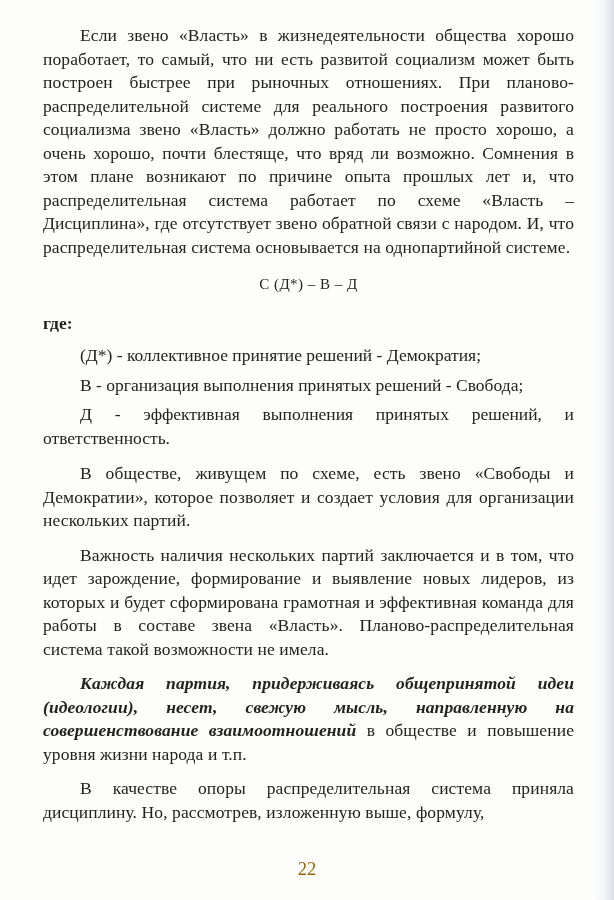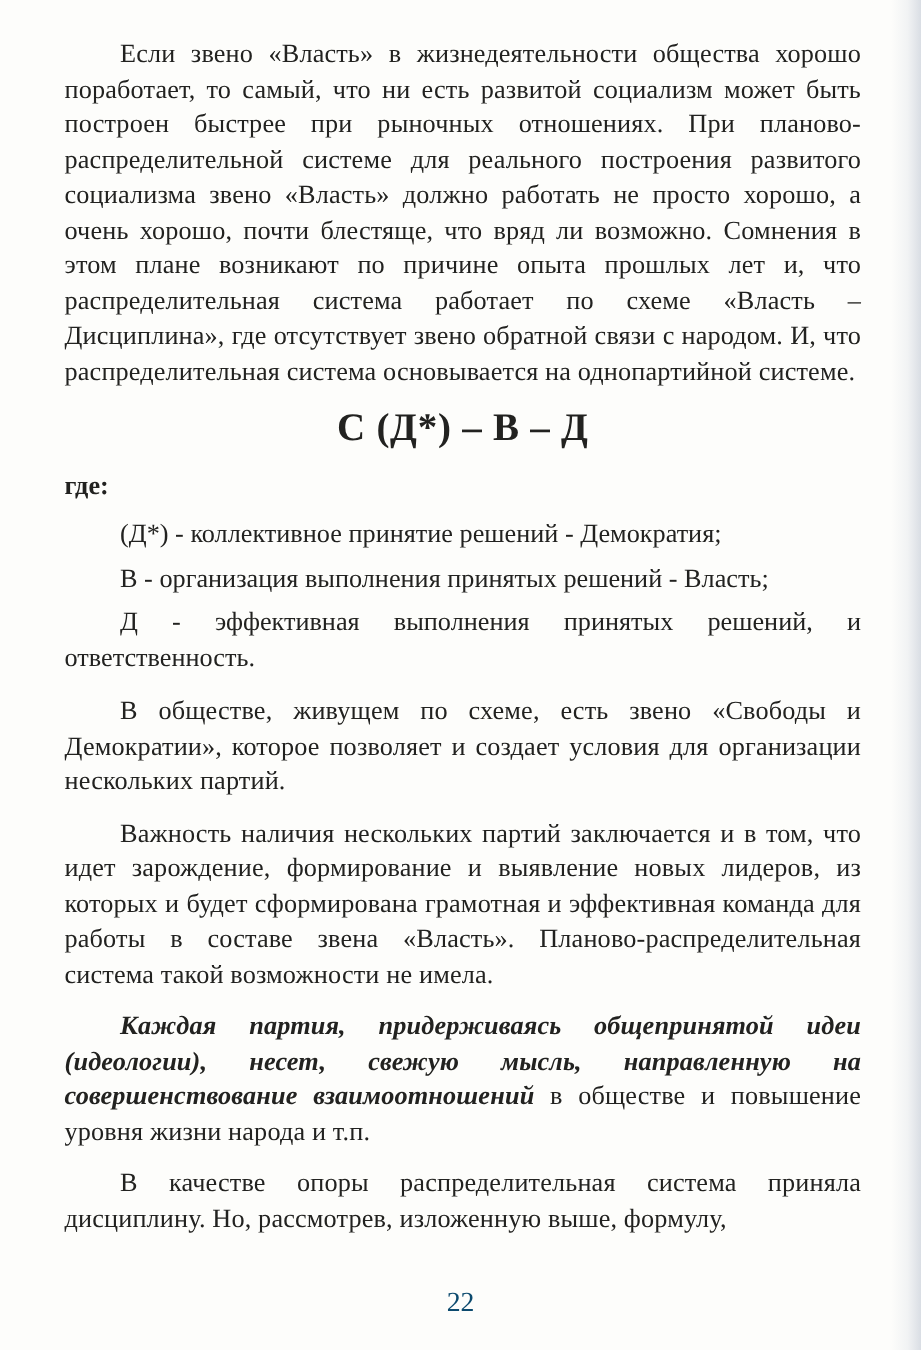--- a/index.html
+++ b/index.html
@@ -36,22 +36,22 @@
   .para {
     font-size: 17.5px;
     line-height: 23.5px;
     text-align: justify;
     text-indent: 37px;
     margin: 0 0 11px 0;
     letter-spacing: 0.1px;
   }
   .para.no-gap { margin-bottom: 0; }
   .formula {
-    font-size: 26px;
-    font-weight: bold;
+    font-size: 15px;
+    font-weight: normal;
     text-align: center;
     letter-spacing: 0.5px;
     margin: 14px 0 15px 0;
     line-height: 23.5px;
   }
   .where-label {
     font-size: 17.5px;
     line-height: 23.5px;
     text-indent: 0;
     margin: 0 0 9px 0;
@@ -65,41 +65,41 @@
     margin: 0 0 6px 0;
   }
   .definition.last { margin-bottom: 12px; }
   .emphasis {
     font-weight: bold;
     font-style: italic;
   }
   .page-number {
     margin: auto auto 20px auto;
     font-size: 18.5px;
-    color: #0c4a6e;
+    color: #a16207;
     text-align: center;
     flex: 0 0 auto;
   }
 </style>
 </head>
 <body>
 
 <div class="page">
   <div class="content">
 
     <p class="para">Если звено «Власть» в жизнедеятельности общества хорошо поработает, то самый, что ни есть развитой социализм может быть построен быстрее при рыночных отношениях. При планово-распределительной системе для реального построения развитого социализма звено «Власть» должно работать не просто хорошо, а очень хорошо, почти блестяще, что вряд ли возможно. Сомнения в этом плане возникают по причине опыта прошлых лет и, что распределительная система работает по схеме «Власть – Дисциплина», где отсутствует звено обратной связи с народом. И, что распределительная система основывается на однопартийной системе.</p>
 
     <div class="formula">С (Д*) – В – Д</div>
 
     <p class="where-label">где:</p>
 
 
     <p class="definition">(Д*) - коллективное принятие решений - Демократия;</p>
 
-    <p class="definition">В - организация выполнения принятых решений - Власть;</p>
+    <p class="definition">В - организация выполнения принятых решений - Свобода;</p>
 
     <p class="definition last">Д - эффективная выполнения принятых решений, и ответственность.</p>
 
     <p class="para">В обществе, живущем по схеме, есть звено «Свободы и Демократии», которое позволяет и создает условия для организации нескольких партий.</p>
 
     <p class="para">Важность наличия нескольких партий заключается и в том, что идет зарождение, формирование и выявление новых лидеров, из которых и будет сформирована грамотная и эффективная команда для работы в составе звена «Власть». Планово-распределительная система такой возможности не имела.</p>
 
     <p class="para"><span class="emphasis">Каждая партия, придерживаясь общепринятой идеи (идеологии), несет, свежую мысль, направленную на совершенствование взаимоотношений</span><span> в обществе и повышение уровня жизни народа и т.п.</span></p>
 
     <p class="para no-gap">В качестве опоры распределительная система приняла дисциплину. Но, рассмотрев, изложенную выше, формулу,</p>

